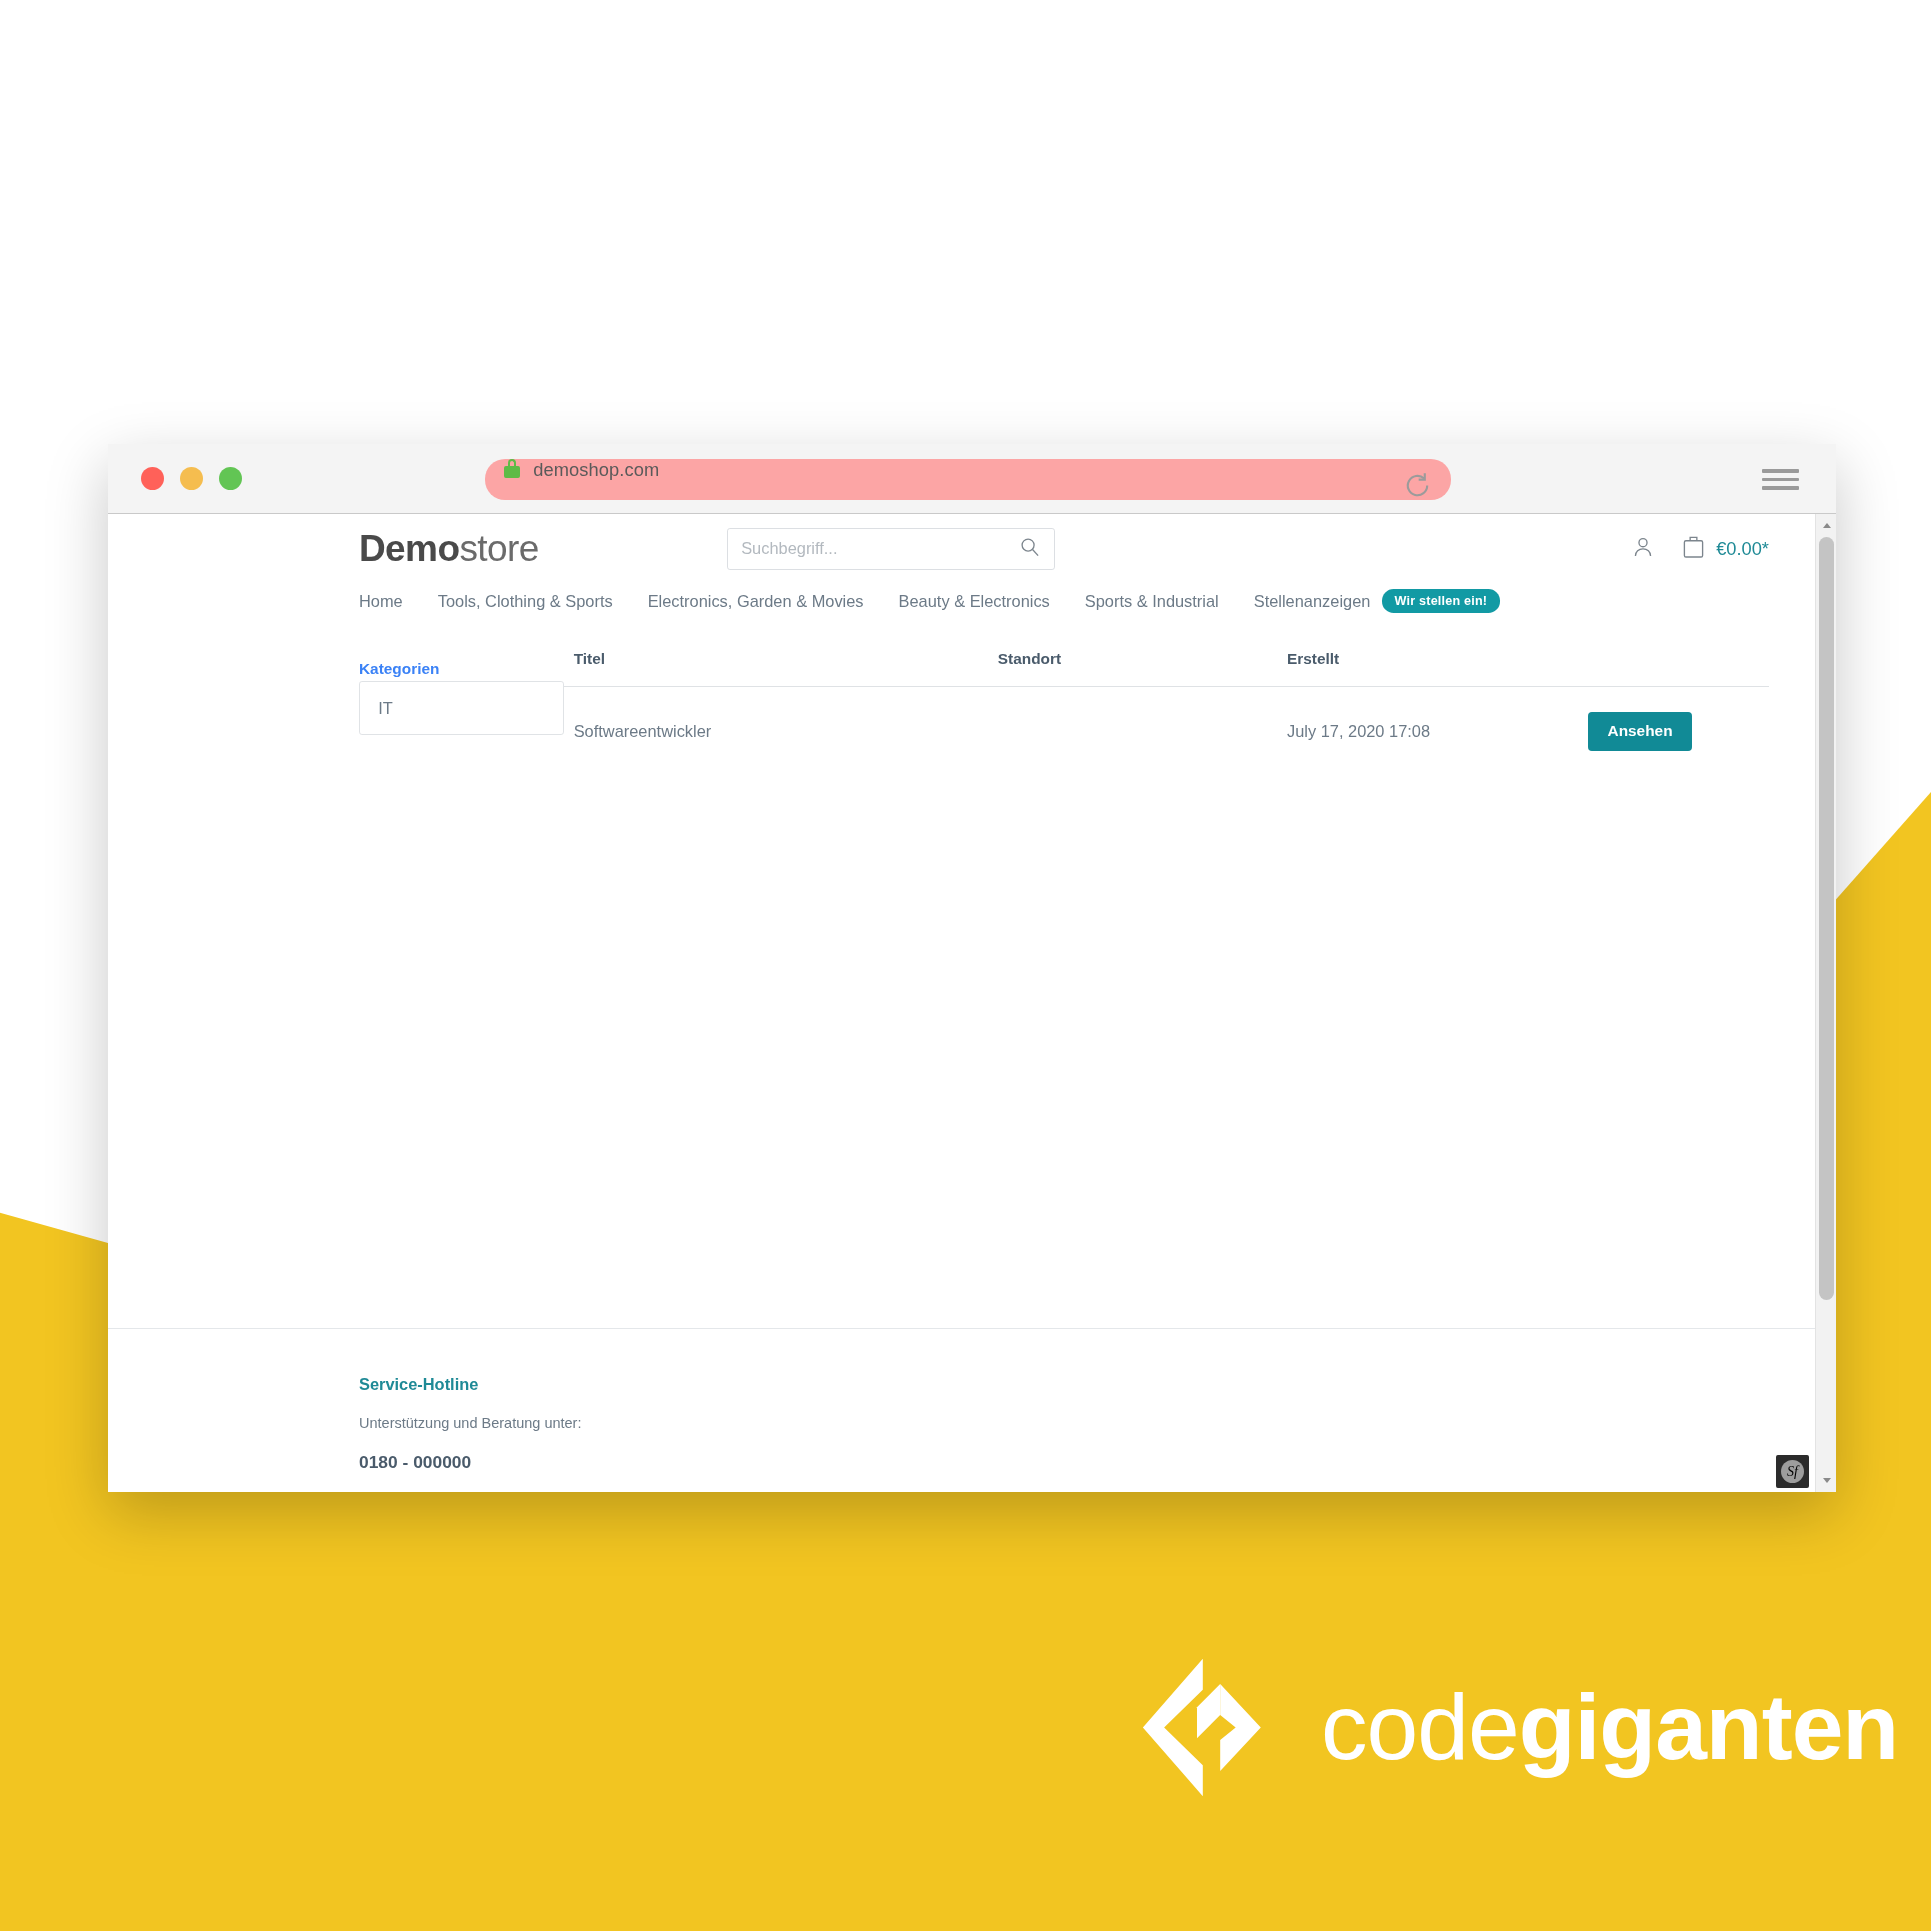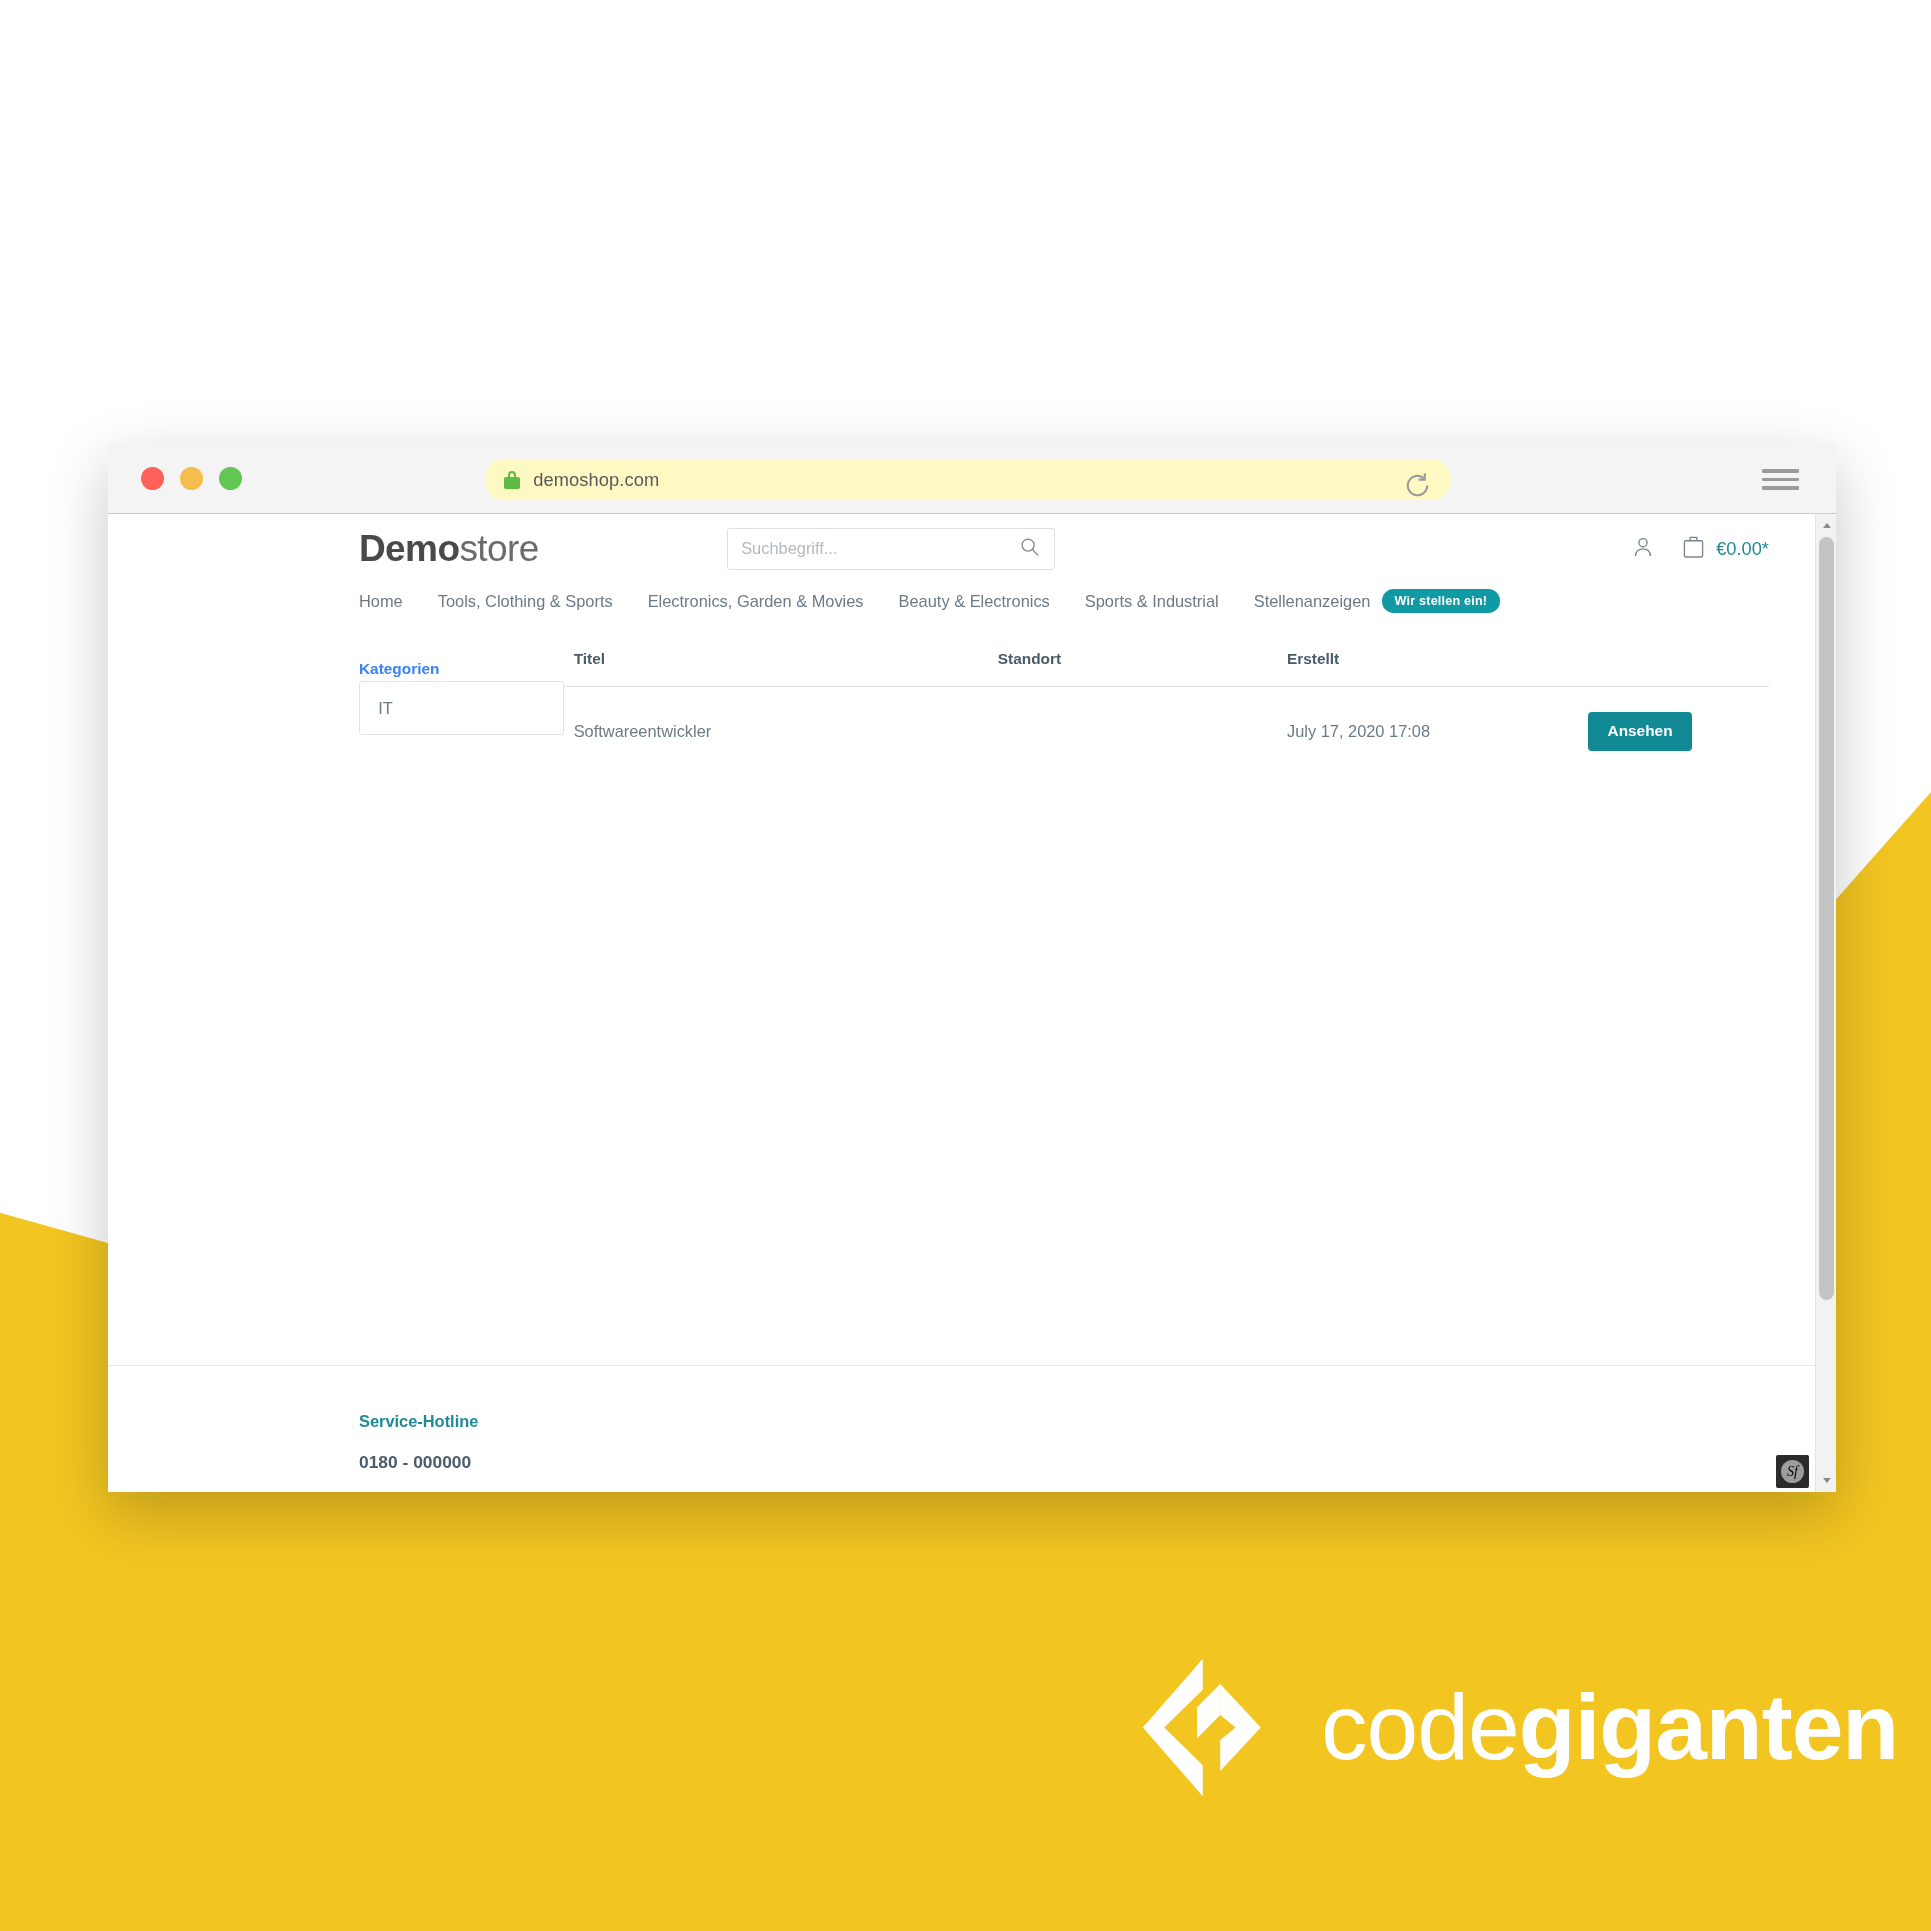--- a/index.html
+++ b/index.html
@@ -71,24 +71,24 @@
   .dot.red { background: #ff6159; }
   .dot.yellow { background: #f5bd4f; }
   .dot.green { background: #62c554; }
 
   .urlbar {
     position: absolute;
     left: 377px;
     top: 15.4px;
     width: 966px;
     height: 41px;
-    background: #fef9c3;
+    background: #fca5a5;
     border-radius: 20px;
     display: flex;
-    align-items: center;
+    align-items: flex-start;
     padding: 0 19.3px;
   }
   .lock-icon {
     width: 15.4px; height: 18.3px;
     position: relative;
     margin-right: 13.5px;
     flex: 0 0 auto;
   }
   .lock-icon .body { position: absolute; bottom: 0; left: 0; width: 15.4px; height: 11.6px; background: #5fbb46; border-radius: 1.9px; }
   .lock-icon .shackle { position: absolute; top: 0; left: 3.4px; width: 8.7px; height: 8.7px; border: 2.4px solid #5fbb46; border-bottom: none; border-radius: 4.8px 4.8px 0 0; }
@@ -463,20 +463,21 @@
                 </tr>
               </tbody>
             </table>
           </div>
 
         </div>
       </div>
 
       <div class="footer">
         <h4>Service-Hotline</h4>
+        <p>Unterstützung und Beratung unter:</p>
         <div class="phone">0180 - 000000</div>
       </div>
 
     </div>
 
     <div class="scrollbar">
       <span class="sb-arrow up">
           <i></i>
         </span>
       <span class="sb-thumb"></span>

